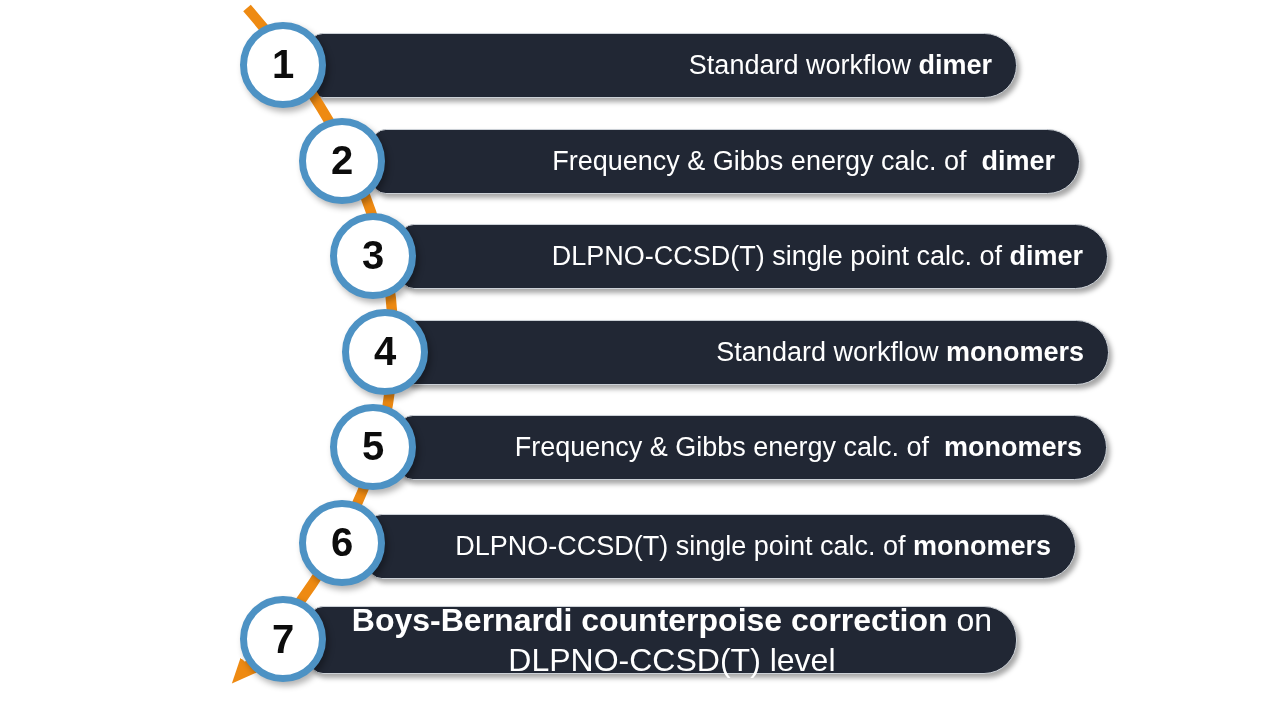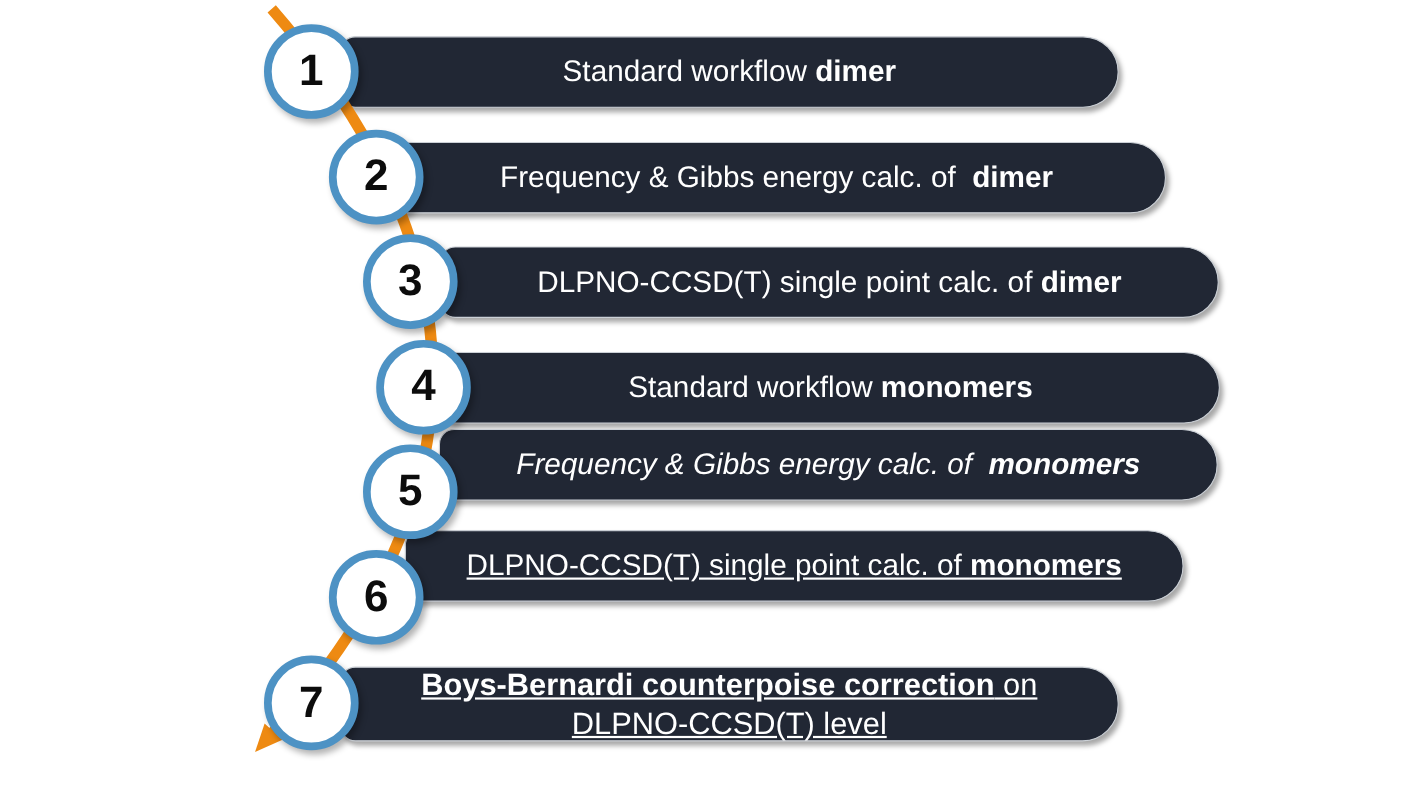--- a/index.html
+++ b/index.html
@@ -24,28 +24,27 @@
   }
   .step-bar {
     position: absolute;
     z-index: 1;
     background: var(--bar-color, #212734);
     border: 1px solid #cbd0d6;
     border-radius: 14px 33px 33px 14px;
     box-shadow: 3px 4px 5px rgba(0,0,0,0.35);
     display: flex;
     align-items: center;
-    justify-content: center;
+    justify-content: flex-end;
     color: var(--text-color, #ffffff);
     font-size: 27px;
   }
   .step-bar.two-line {
-    font-size: 28px;
+    font-size: 32px;
     line-height: 1.26;
-    text-decoration: underline;
   }
   .bar-text {
     white-space: pre-line;
     text-align: center;
     padding: 0 24px;
   }
   .bar-text .bold { font-weight: 700; }
   .step-circle {
     position: absolute;
     z-index: 3;
@@ -77,45 +76,45 @@
     </defs>
     <path id="arrow-path" d="M 247 8 Q 540 345 246 668" fill="none" stroke="#ee8a12" stroke-width="10" marker-end="url(#arrowhead)"></path>
   </svg>
   <div id="steps-root">
       <div class="step-bar" style="left: 309px; top: 33px; width: 706px; height: 63px;">
         <div class="bar-text"><span class="regular">Standard workflow </span><span class="bold">dimer</span></div>
       </div>
       <div class="step-circle" style="left: 240px; top: 21.5px;">
         <span class="circle-number">1</span>
       </div>
-      <div class="step-bar" style="left: 352px; top: 129px; width: 706px; height: 63px;">
+      <div class="step-bar" style="left: 372px; top: 129px; width: 706px; height: 63px;">
         <div class="bar-text"><span class="regular">Frequency &amp; Gibbs energy calc. of&nbsp; </span><span class="bold">dimer</span></div>
       </div>
       <div class="step-circle" style="left: 299px; top: 117.5px;">
         <span class="circle-number">2</span>
       </div>
       <div class="step-bar" style="left: 400px; top: 224px; width: 706px; height: 63px;">
         <div class="bar-text"><span class="regular">DLPNO-CCSD(T) single point calc. of </span><span class="bold">dimer</span></div>
       </div>
       <div class="step-circle" style="left: 330px; top: 212.5px;">
         <span class="circle-number">3</span>
       </div>
       <div class="step-bar" style="left: 401px; top: 320px; width: 706px; height: 63px;">
         <div class="bar-text"><span class="regular">Standard workflow </span><span class="bold">monomers</span></div>
       </div>
       <div class="step-circle" style="left: 342px; top: 308.5px;">
         <span class="circle-number">4</span>
       </div>
-      <div class="step-bar" style="left: 399px; top: 390px; width: 706px; height: 63px; font-style: italic;">
+      <div class="step-bar" style="left: 399px; top: 415px; width: 706px; height: 63px;">
         <div class="bar-text"><span class="regular">Frequency &amp; Gibbs energy calc. of&nbsp; </span><span class="bold">monomers</span></div>
       </div>
       <div class="step-circle" style="left: 330px; top: 403.5px;">
         <span class="circle-number">5</span>
       </div>
-      <div class="step-bar" style="left: 368px; top: 482px; width: 706px; height: 63px; text-decoration: underline;">
+      <div class="step-bar" style="left: 368px; top: 514px; width: 706px; height: 63px;">
         <div class="bar-text"><span class="regular">DLPNO-CCSD(T) single point calc. of </span><span class="bold">monomers</span></div>
       </div>
       <div class="step-circle" style="left: 299px; top: 499.5px;">
         <span class="circle-number">6</span>
       </div>
       <div class="step-bar two-line" style="left: 309px; top: 606px; width: 706px; height: 66px;">
         <div class="bar-text"><span class="bold">Boys-Bernardi counterpoise correction</span><span class="regular"> on
 DLPNO-CCSD(T) level</span></div>
       </div>
       <div class="step-circle" style="left: 240px; top: 596px;">

